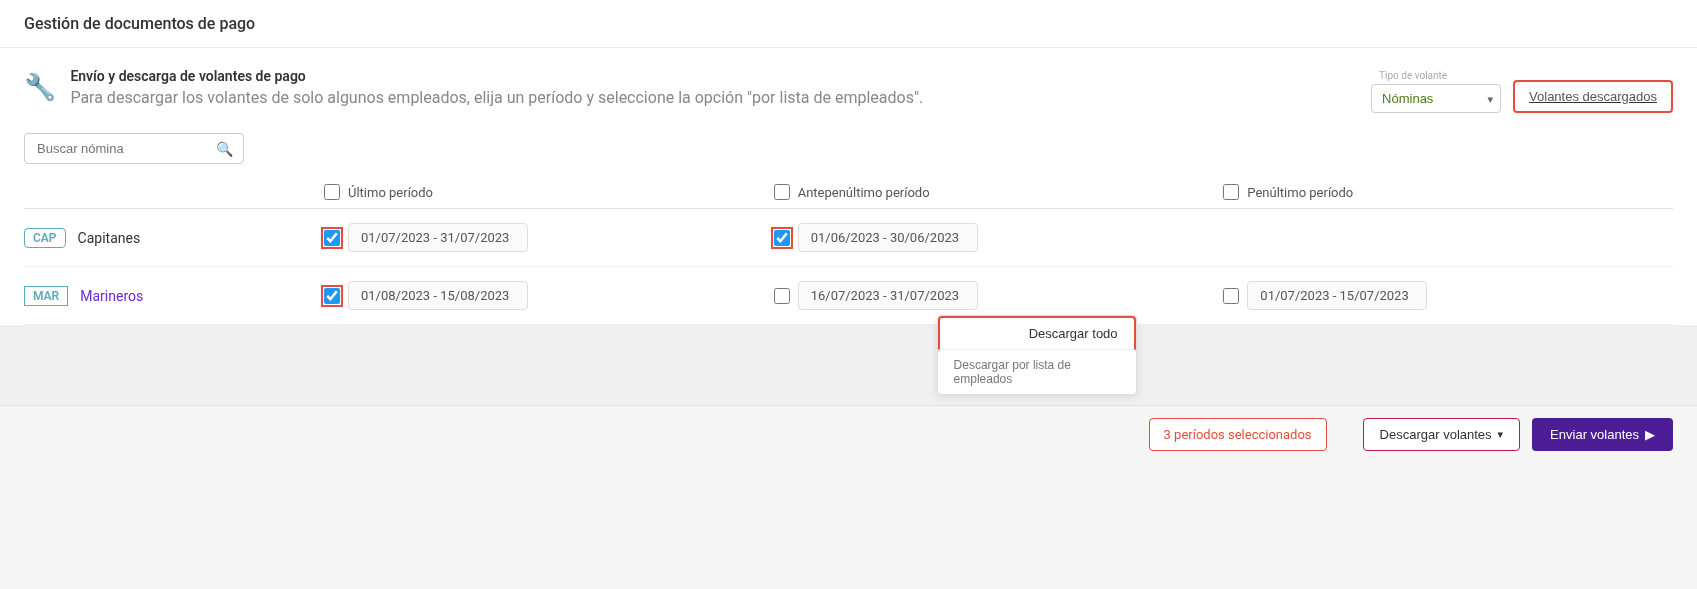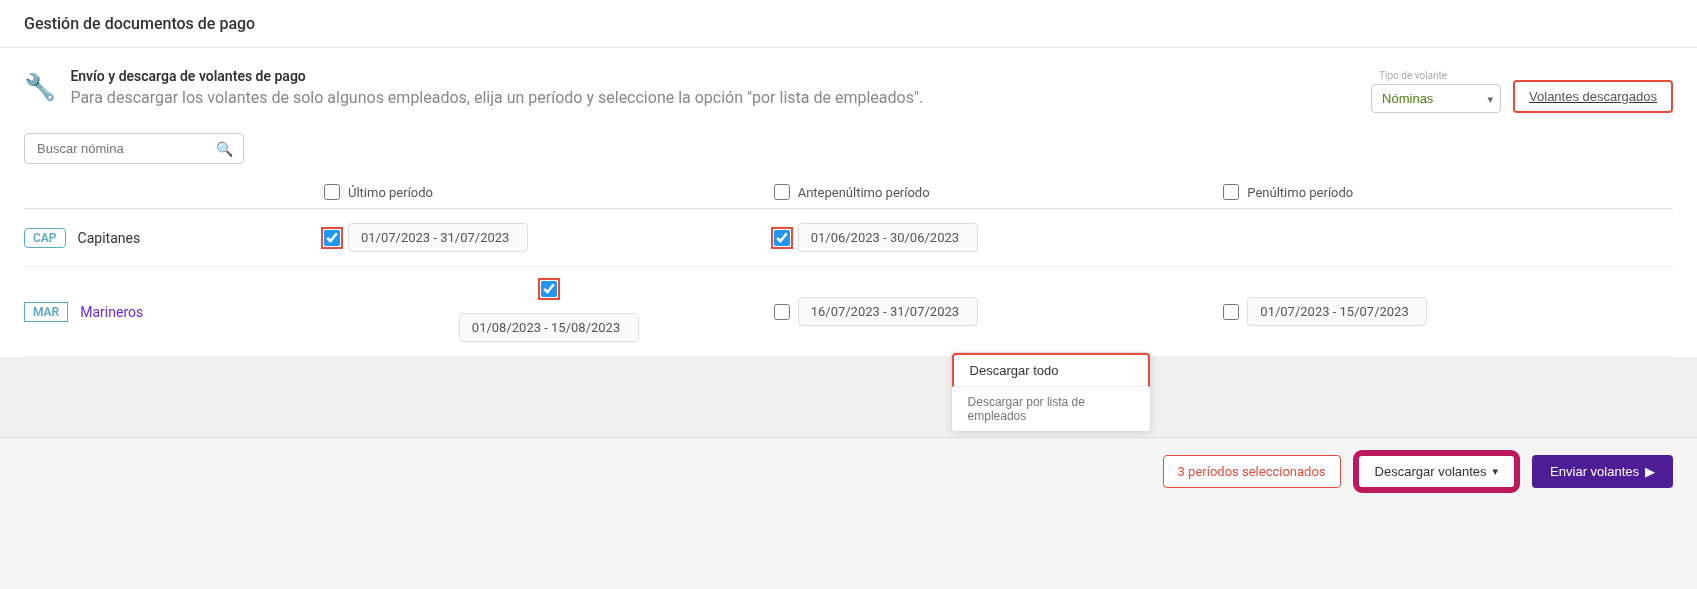--- a/index.html
+++ b/index.html
@@ -82,21 +82,21 @@
       </div>
       <div style="display:flex; align-items:center; gap:8px;">
       </div>
     </div>
 
     <div style="display:grid; grid-template-columns:300px 1fr 1fr 1fr; align-items:center; padding:14px 0; border-bottom:1px solid #f0f0f0; background:#fff;">
       <div style="display:flex; align-items:center; gap:12px;">
         <span style="border:1px solid #5aabbc; color:#5aabbc; border-radius:0; padding:2px 8px; font-size:12px; font-weight:600;">MAR</span>
         <span style="font-size:14px; color:#6d28d9;">Marineros</span>
       </div>
-      <div style="display:flex; align-items:center; gap:16px;flex-direction:column;">
+      <div style="display:flex; align-items:center; gap:8px;">
         <div style="outline:2px solid #e74c3c; outline-offset:1px; display:inline-flex;">
           <input type="checkbox" checked="" style="width: 16px; height: 16px; cursor: pointer; accent-color: rgb(33, 150, 243);">
         </div>
         <div style="border:1px solid #ddd; border-radius:4px; padding:6px 12px; font-size:13px; color:#555; background:#fafafa; min-width:180px;">01/08/2023 - 15/08/2023</div>
       </div>
       <div style="display:flex; align-items:center; gap:8px;">
         <input type="checkbox" style="width: 16px; height: 16px; cursor: pointer; accent-color: rgb(33, 150, 243);">
         <div style="border:1px solid #ddd; border-radius:4px; padding:6px 12px; font-size:13px; color:#555; background:#fafafa; min-width:180px;">16/07/2023 - 31/07/2023</div>
       </div>
       <div style="display:flex; align-items:center; gap:8px;">
@@ -108,28 +108,28 @@
 </div>
 
 <div style="background:#f0f0f0; min-height:80px; padding:20px 24px;">
 </div>
 
 <div style="background:#f5f5f5; border-top:1px solid #e0e0e0; padding:12px 24px; display:flex; justify-content:flex-end; align-items:center; gap:12px;">
 
   <div style="position:relative;">
 
     <div style="background:#fff; border:1px solid #ddd; border-radius:4px; box-shadow:0 2px 8px rgba(0,0,0,0.1); min-width:200px; position:absolute; bottom:40px; right:0;">
-      <button style="border:2px solid #e74c3c; background:#fff; color:#333; padding:8px 16px; border-radius:4px 4px 0 0; font-size:13px; cursor:pointer; display:block; width:100%; text-align:left; border-bottom:1px solid #eee;">Descargar todo</button>
+      <button style="border:2px solid #e74c3c; background:#fff; color:#333; padding:8px 16px; border-radius:4px 4px 0 0; font-size:13px; cursor:pointer; display:block; width:100%; text-align:right; border-bottom:1px solid #eee;">Descargar todo</button>
       <button style="background:none; border:none; color:#777; font-size:12px; padding:8px 16px; cursor:pointer; display:block; width:100%; text-align:left;">Descargar por lista de empleados</button>
     </div>
   </div>
 
   <span style="background:#fff; border:1px solid #e74c3c; color:#e74c3c; padding:8px 14px; border-radius:4px; font-size:13px;">3 períodos seleccionados</span>
 
-  <button style="background:#fff; border:6px solid #be185d; color:#333; padding:8px 16px; border-radius:9px; font-size:13px; cursor:pointer; display:flex; align-items:center; gap:6px;">
+  <button style="background:#fff; border:1px solid #be185d; color:#333; padding:8px 16px; border-radius:4px; font-size:13px; cursor:pointer; display:flex; align-items:center; gap:6px;margin-left:24px;">
     <span>Descargar volantes</span>
     <span style="font-size:11px;">▾</span>
   </button>
 
   <button style="background:#4c1d95; border:none; color:#fff; padding:9px 18px; border-radius:4px; font-size:13px; cursor:pointer; display:flex; align-items:center; gap:6px; font-weight:500;">
     <span>Enviar volantes</span>
     <span style="font-size:13px;">▶</span>
   </button>
 </div>
 

